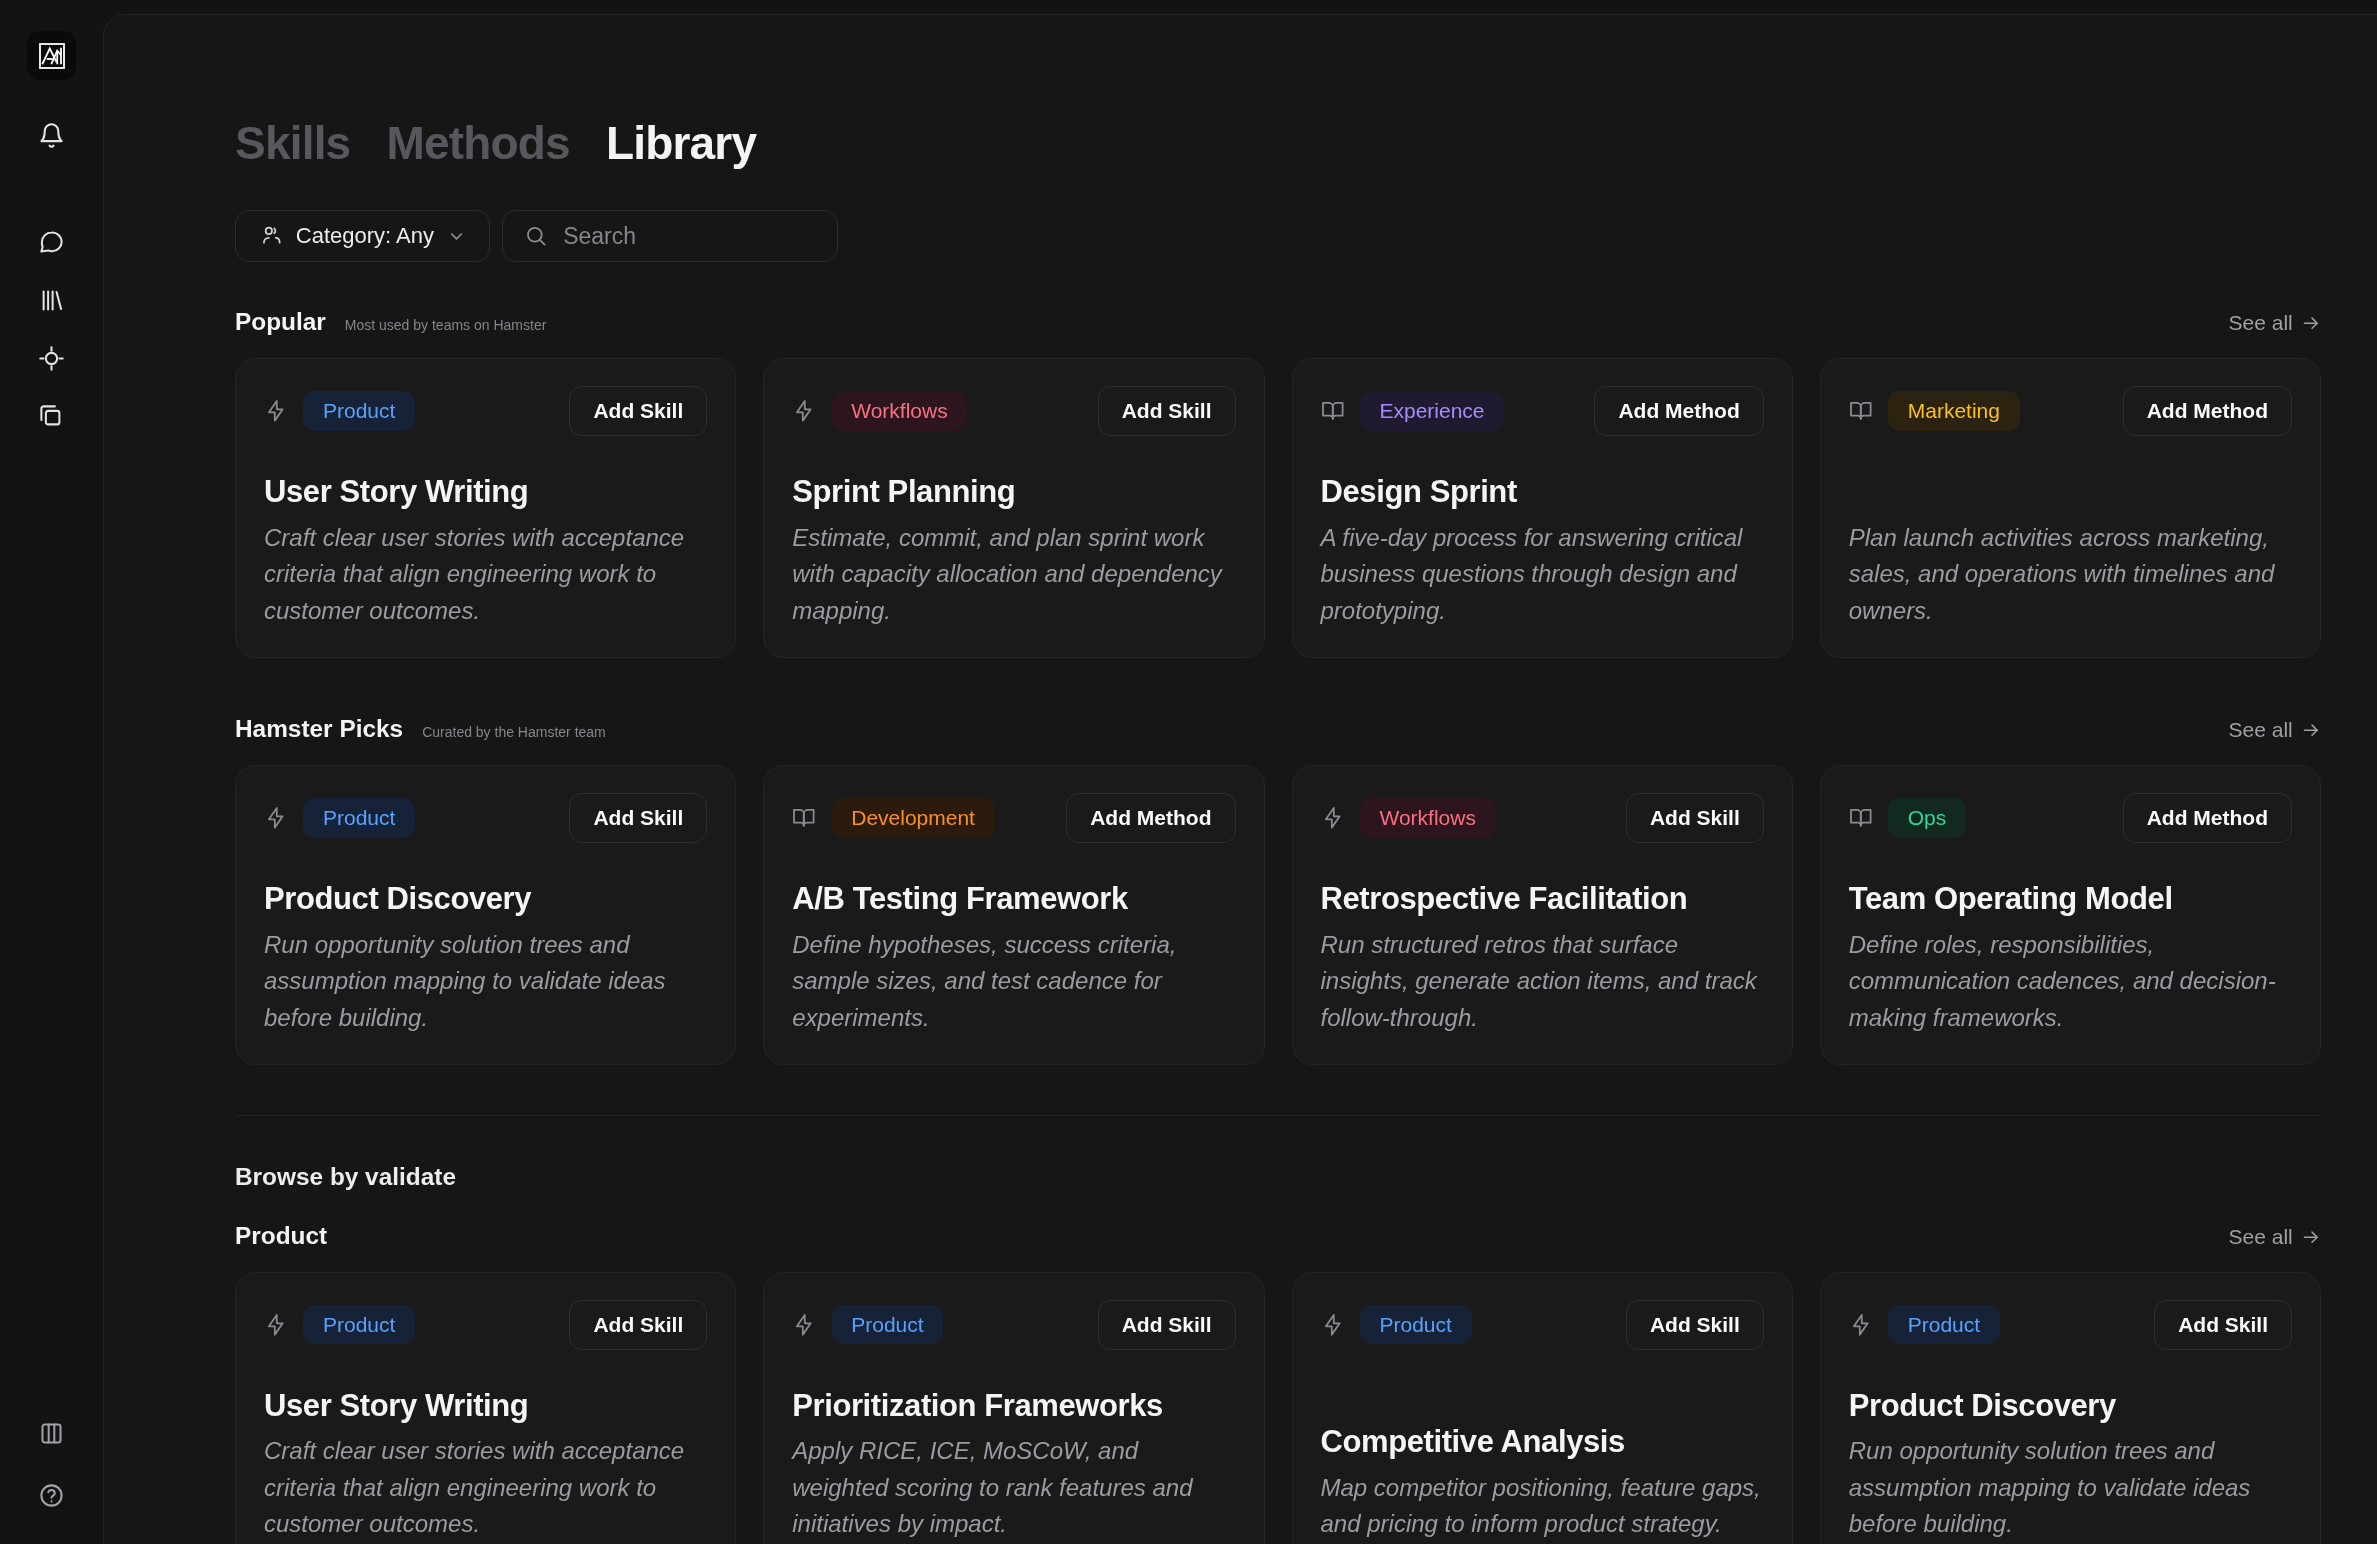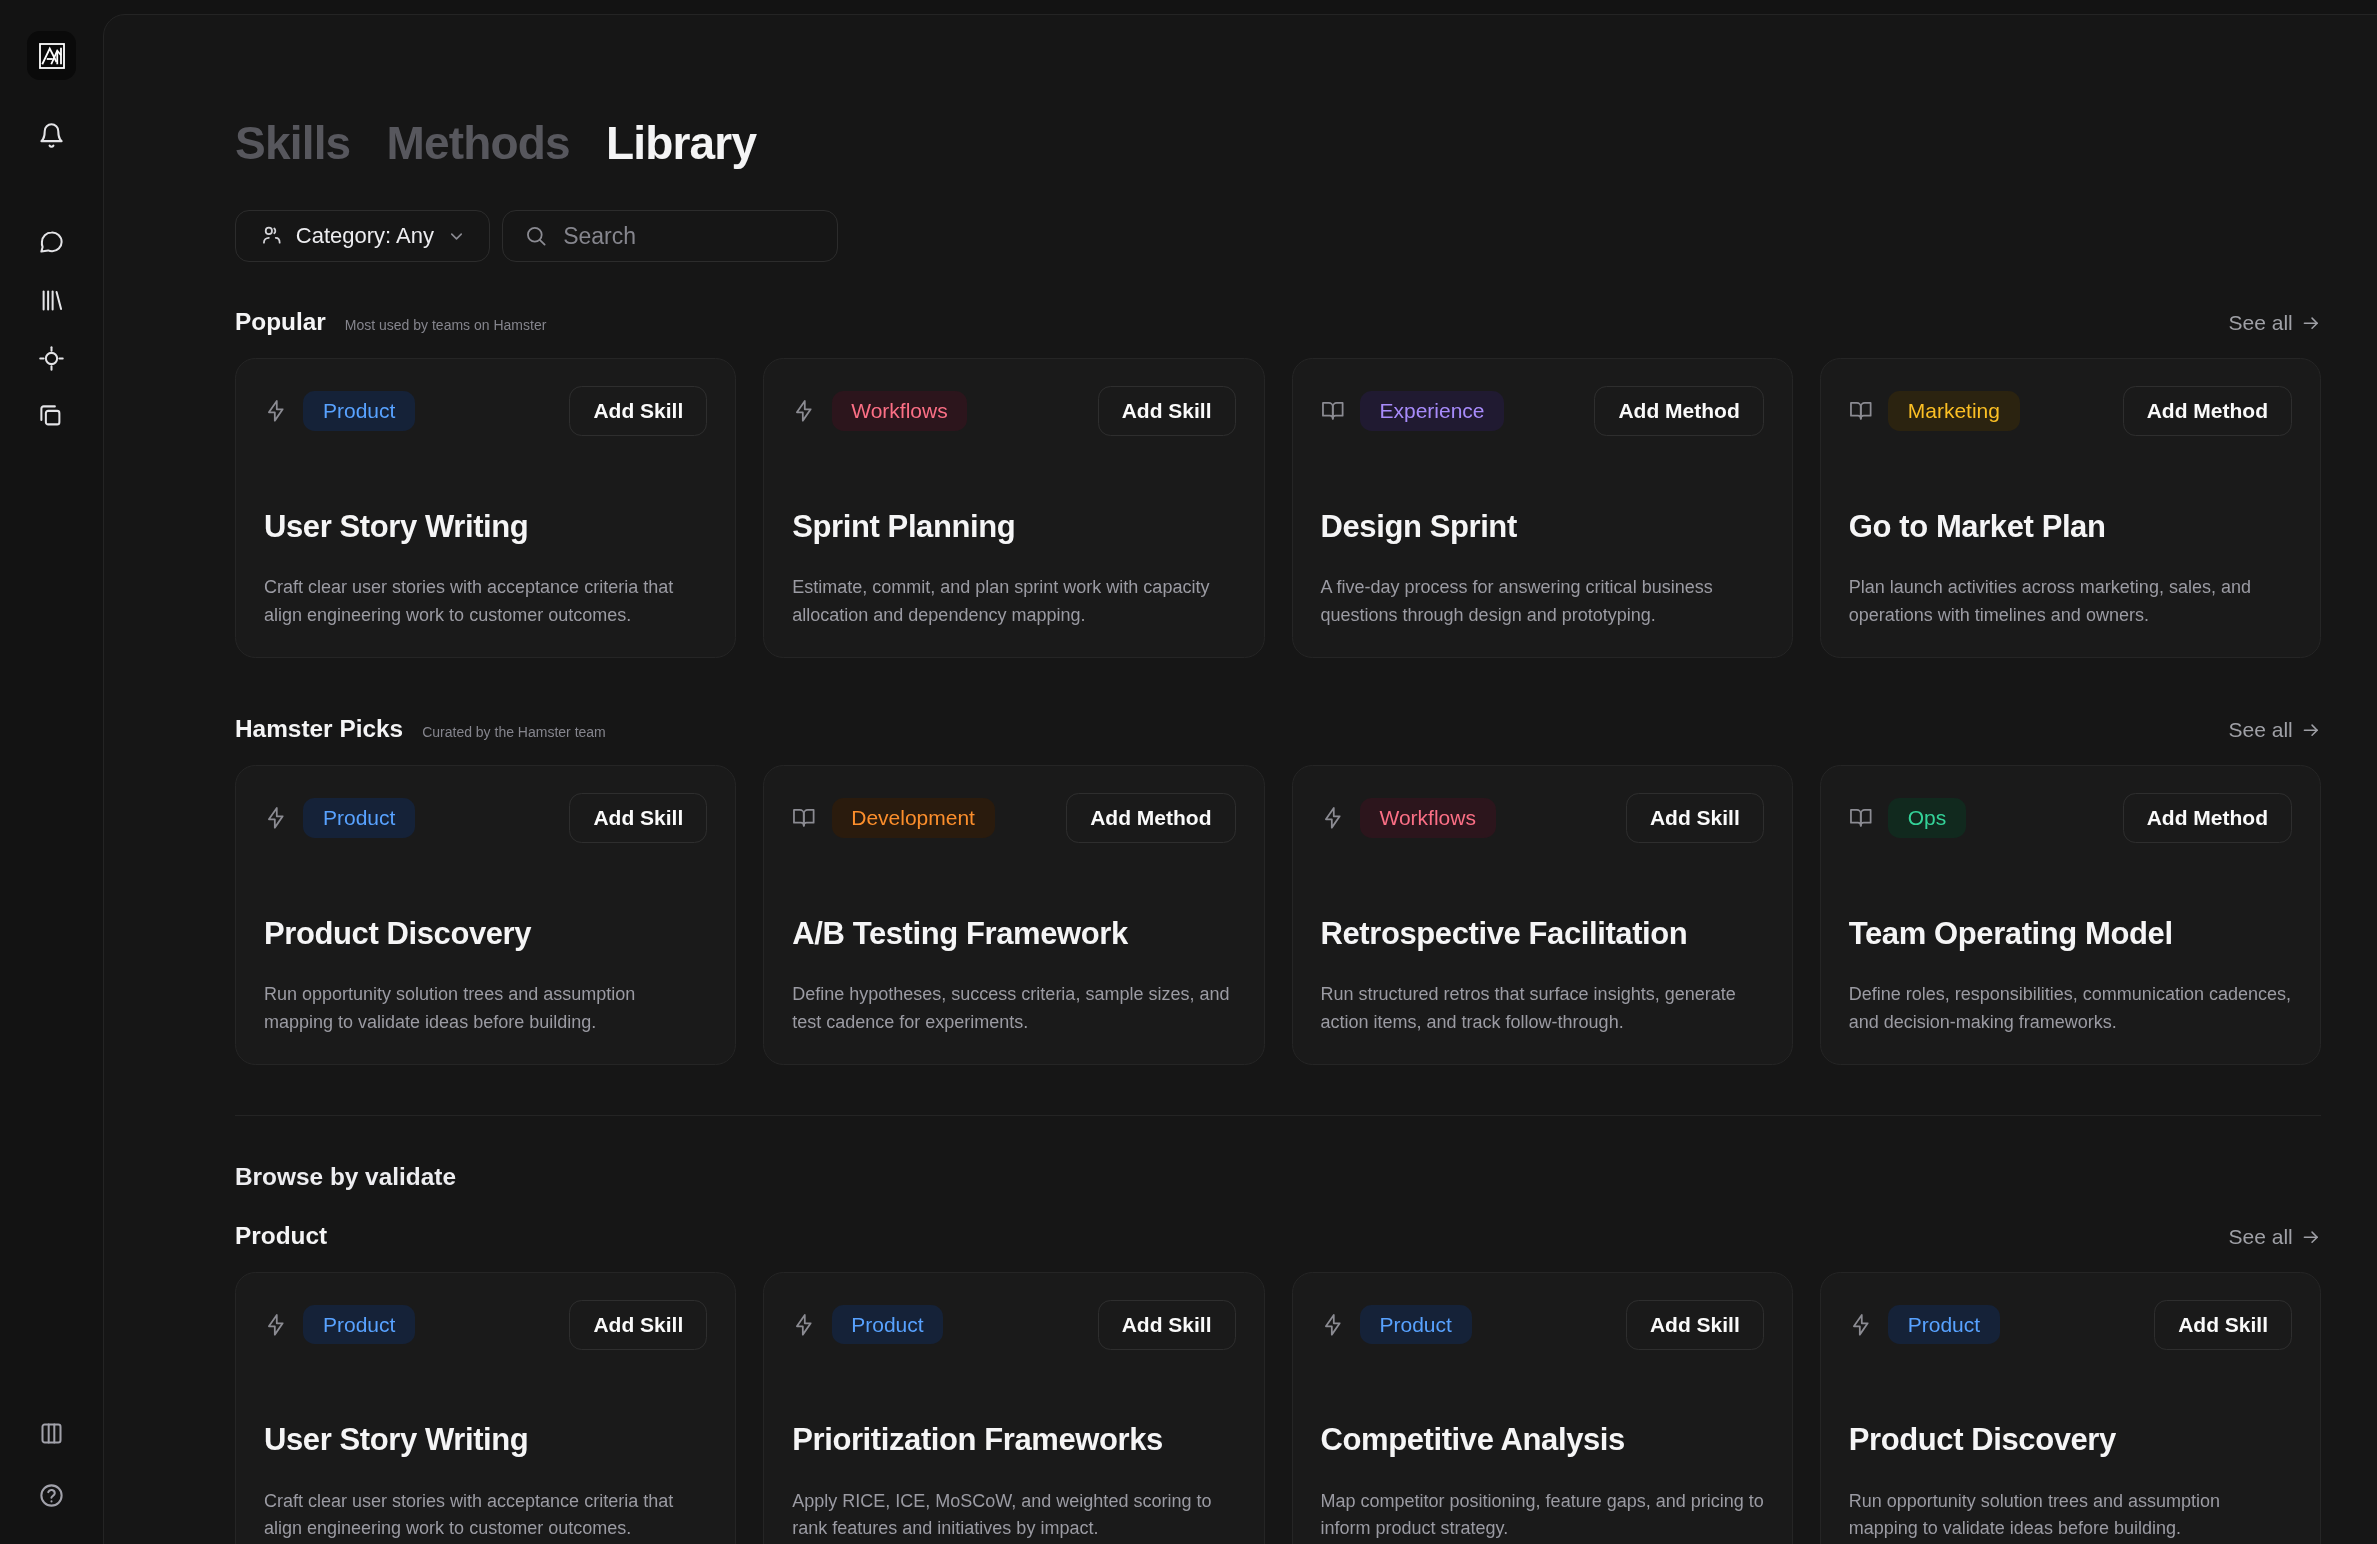--- a/index.html
+++ b/index.html
@@ -47,21 +47,21 @@
 
   .cards{display:grid;grid-template-columns:repeat(4,1fr);gap:27px;margin-top:22px;}
   .card{height:300px;background:#1a1a1a;border:0.8px solid #252525;border-radius:20.4px;padding:27px 28px 28px 28px;display:flex;flex-direction:column;cursor:pointer;}
   .card-top{display:flex;align-items:center;gap:15.7px;}
   .type-icon{width:23.6px;height:23.6px;color:#8b8b92;flex:none;display:flex;}
   .type-icon svg{width:23.6px;height:23.6px;}
   .badge{font-size:21px;font-weight:500;padding:7px 19.7px;border-radius:11.8px;line-height:1.2;}
   .add-btn{margin-left:auto;height:50px;padding:8px 23px;border:0.8px solid #2e2e2e;border-radius:12.6px;background:transparent;color:#fafafa;font-size:21px;font-weight:600;cursor:pointer;}
   .card-body{margin-top:auto;}
   .card-title{font-size:31px;font-weight:700;letter-spacing:-0.4px;color:#f5f5f6;line-height:1.15;}
-  .card-desc{margin-top:30px;font-size:18px;line-height:1.52;color:#9b9ba3;}
+  .card-desc{margin-top:10px;font-size:24px;line-height:1.52;color:#9b9ba3;font-style:italic;}
 
   .gap-row1{margin-top:46px;}
   .gap-row2{margin-top:57px;}
   .divider{height:0.8px;background:#242424;margin-top:50px;}
   .browse-heading{margin-top:47px;font-size:24.4px;font-weight:600;color:#ededf0;}
   .gap-row3{margin-top:31px;}
 </style>
 </head>
 <body>
 
@@ -236,21 +236,20 @@
       <span class="type-icon">
         <svg viewBox="0 0 24 24" fill="none" stroke="currentColor" stroke-width="1.8" stroke-linecap="round" stroke-linejoin="round">
           <path d="M2 4h6a4 4 0 0 1 4 4v12a3 3 0 0 0-3-3H2z"></path>
                       <path d="M22 4h-6a4 4 0 0 0-4 4v12a3 3 0 0 1 3-3h7z"></path>
         </svg>
       </span>
       <span class="badge" style="color: rgb(251, 191, 36); background: rgb(43, 35, 16);">Marketing</span>
       <button class="add-btn">Add Method</button>
     </div>
     <div class="card-body">
-      <div class="card-title">Go to Market Plan</div>
       <div class="card-desc">Plan launch activities across marketing, sales, and operations with timelines and owners.</div>
     </div>
   </article>
 </div>
   </section>
 
   <section class="section gap-row2">
     <div class="section-head">
       <span class="section-title">Hamster Picks</span>
       <span class="section-sub">Curated by the Hamster team</span>

